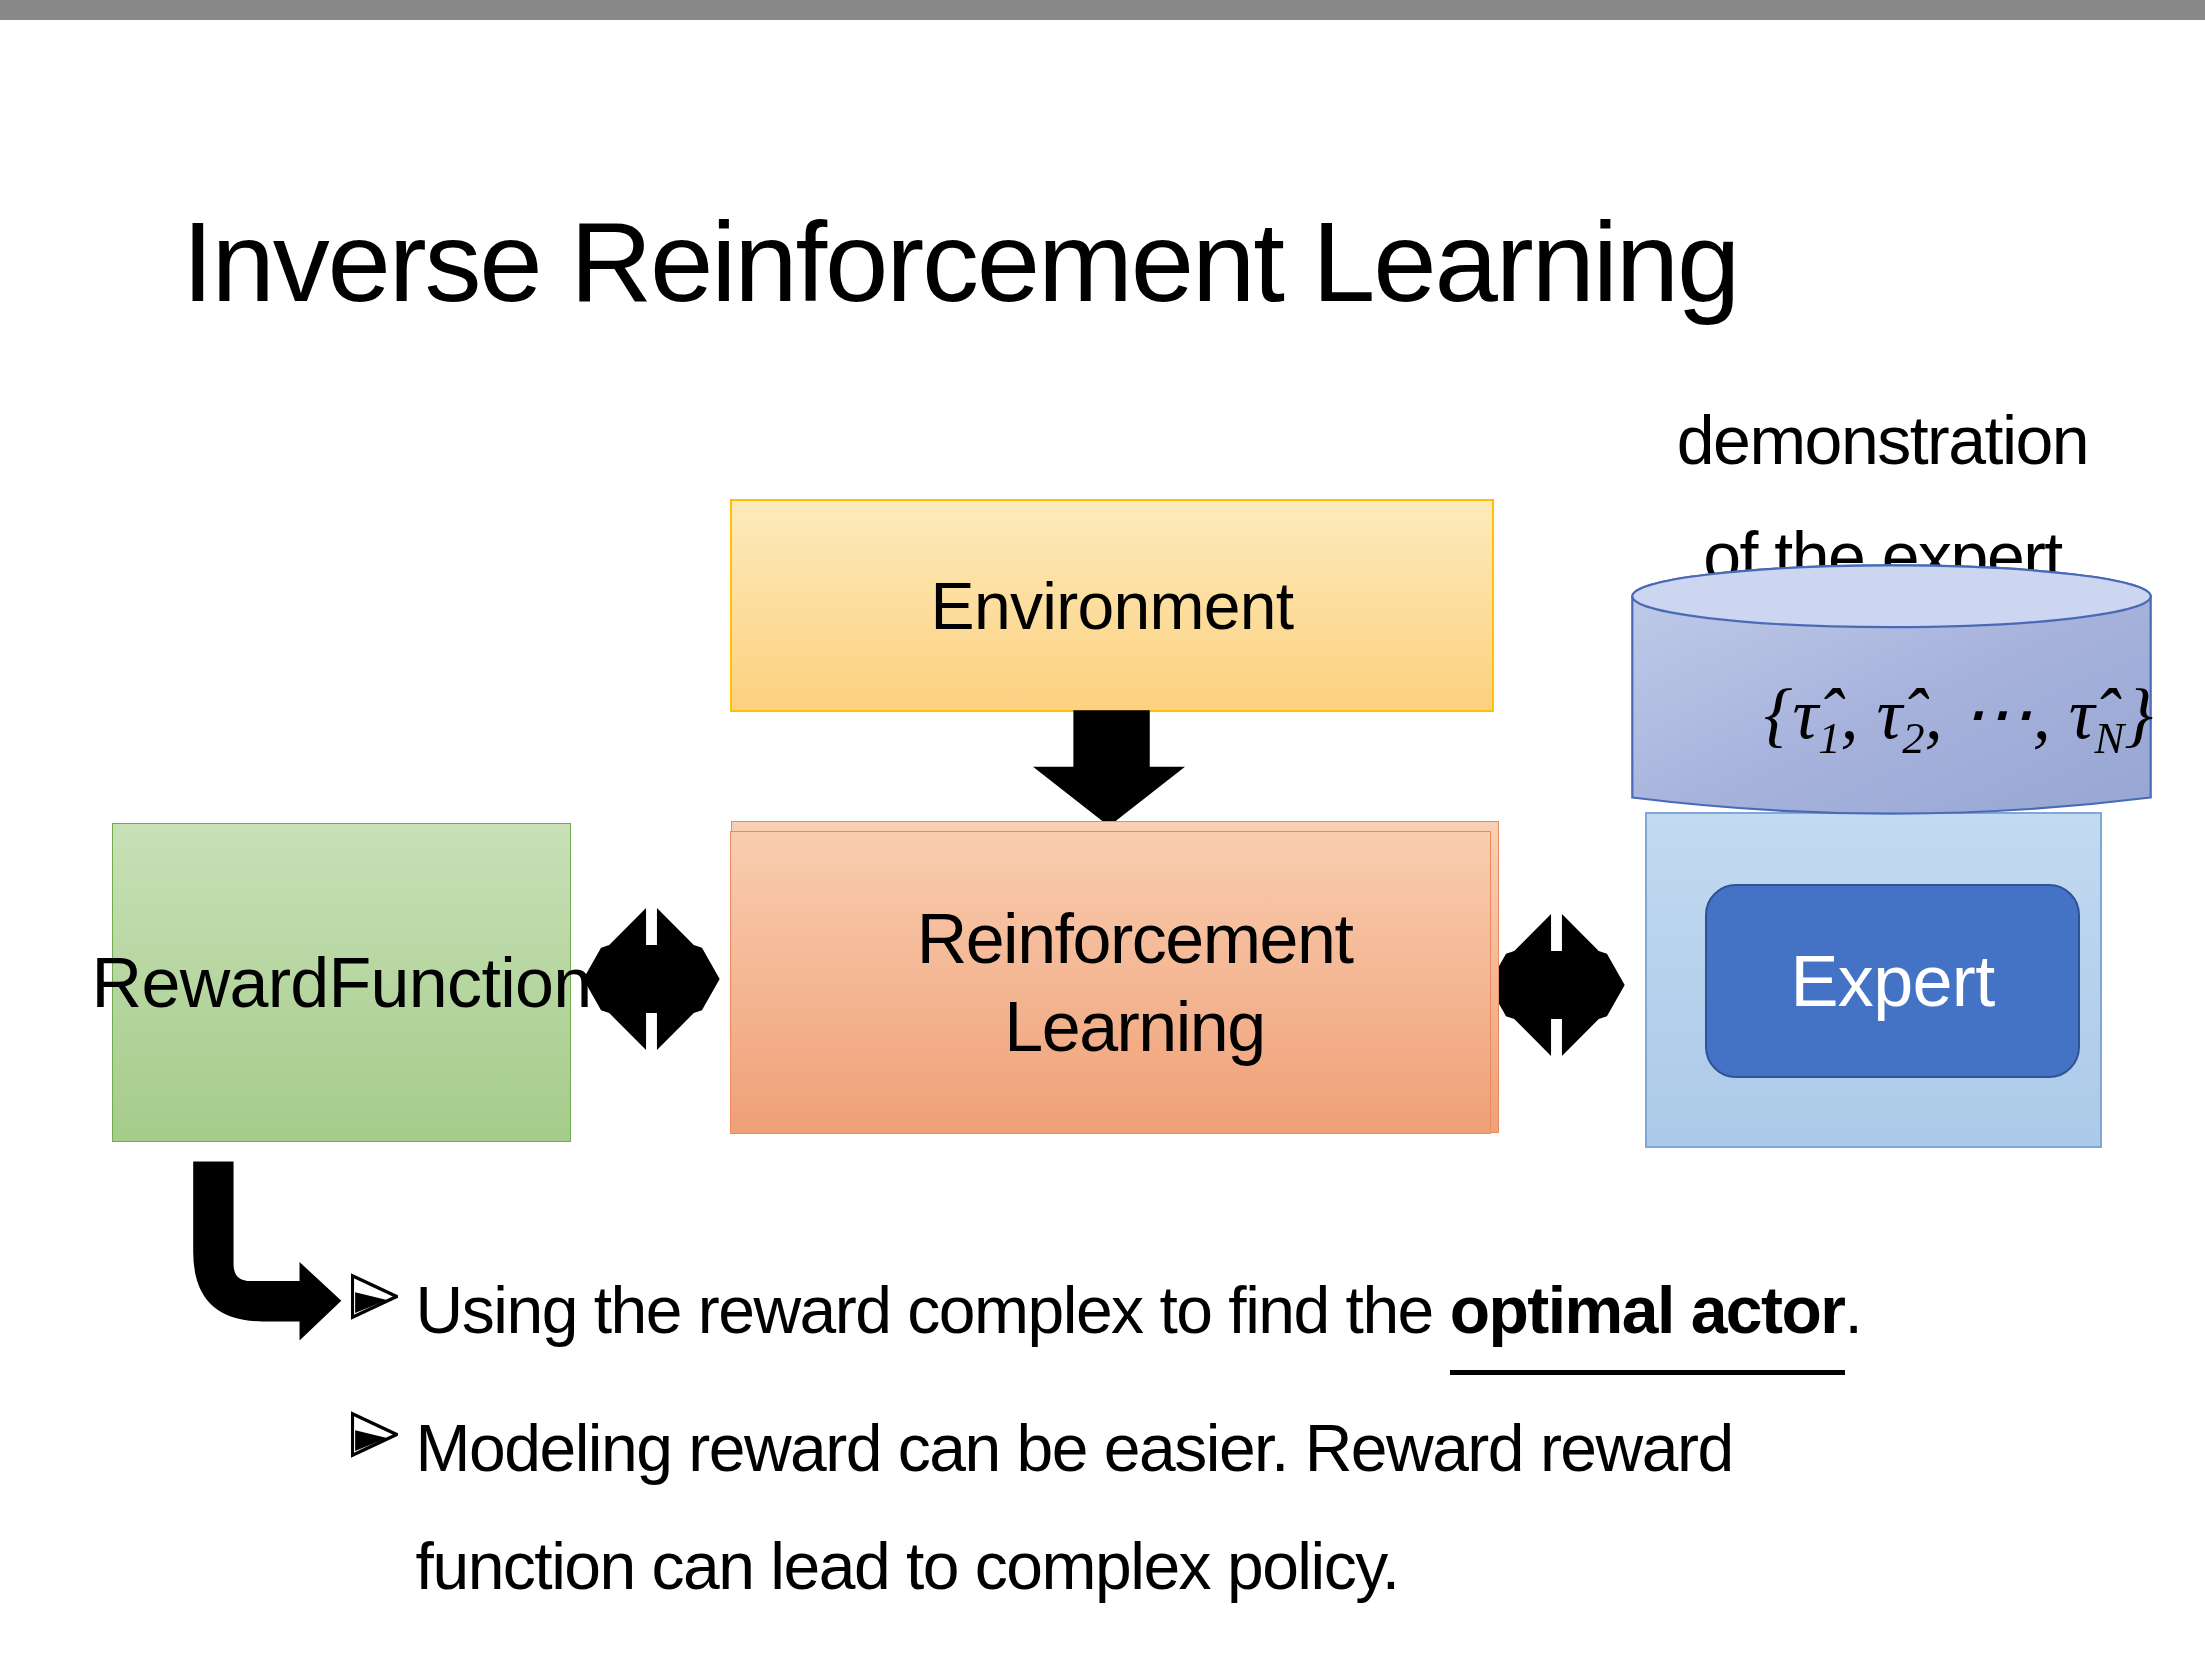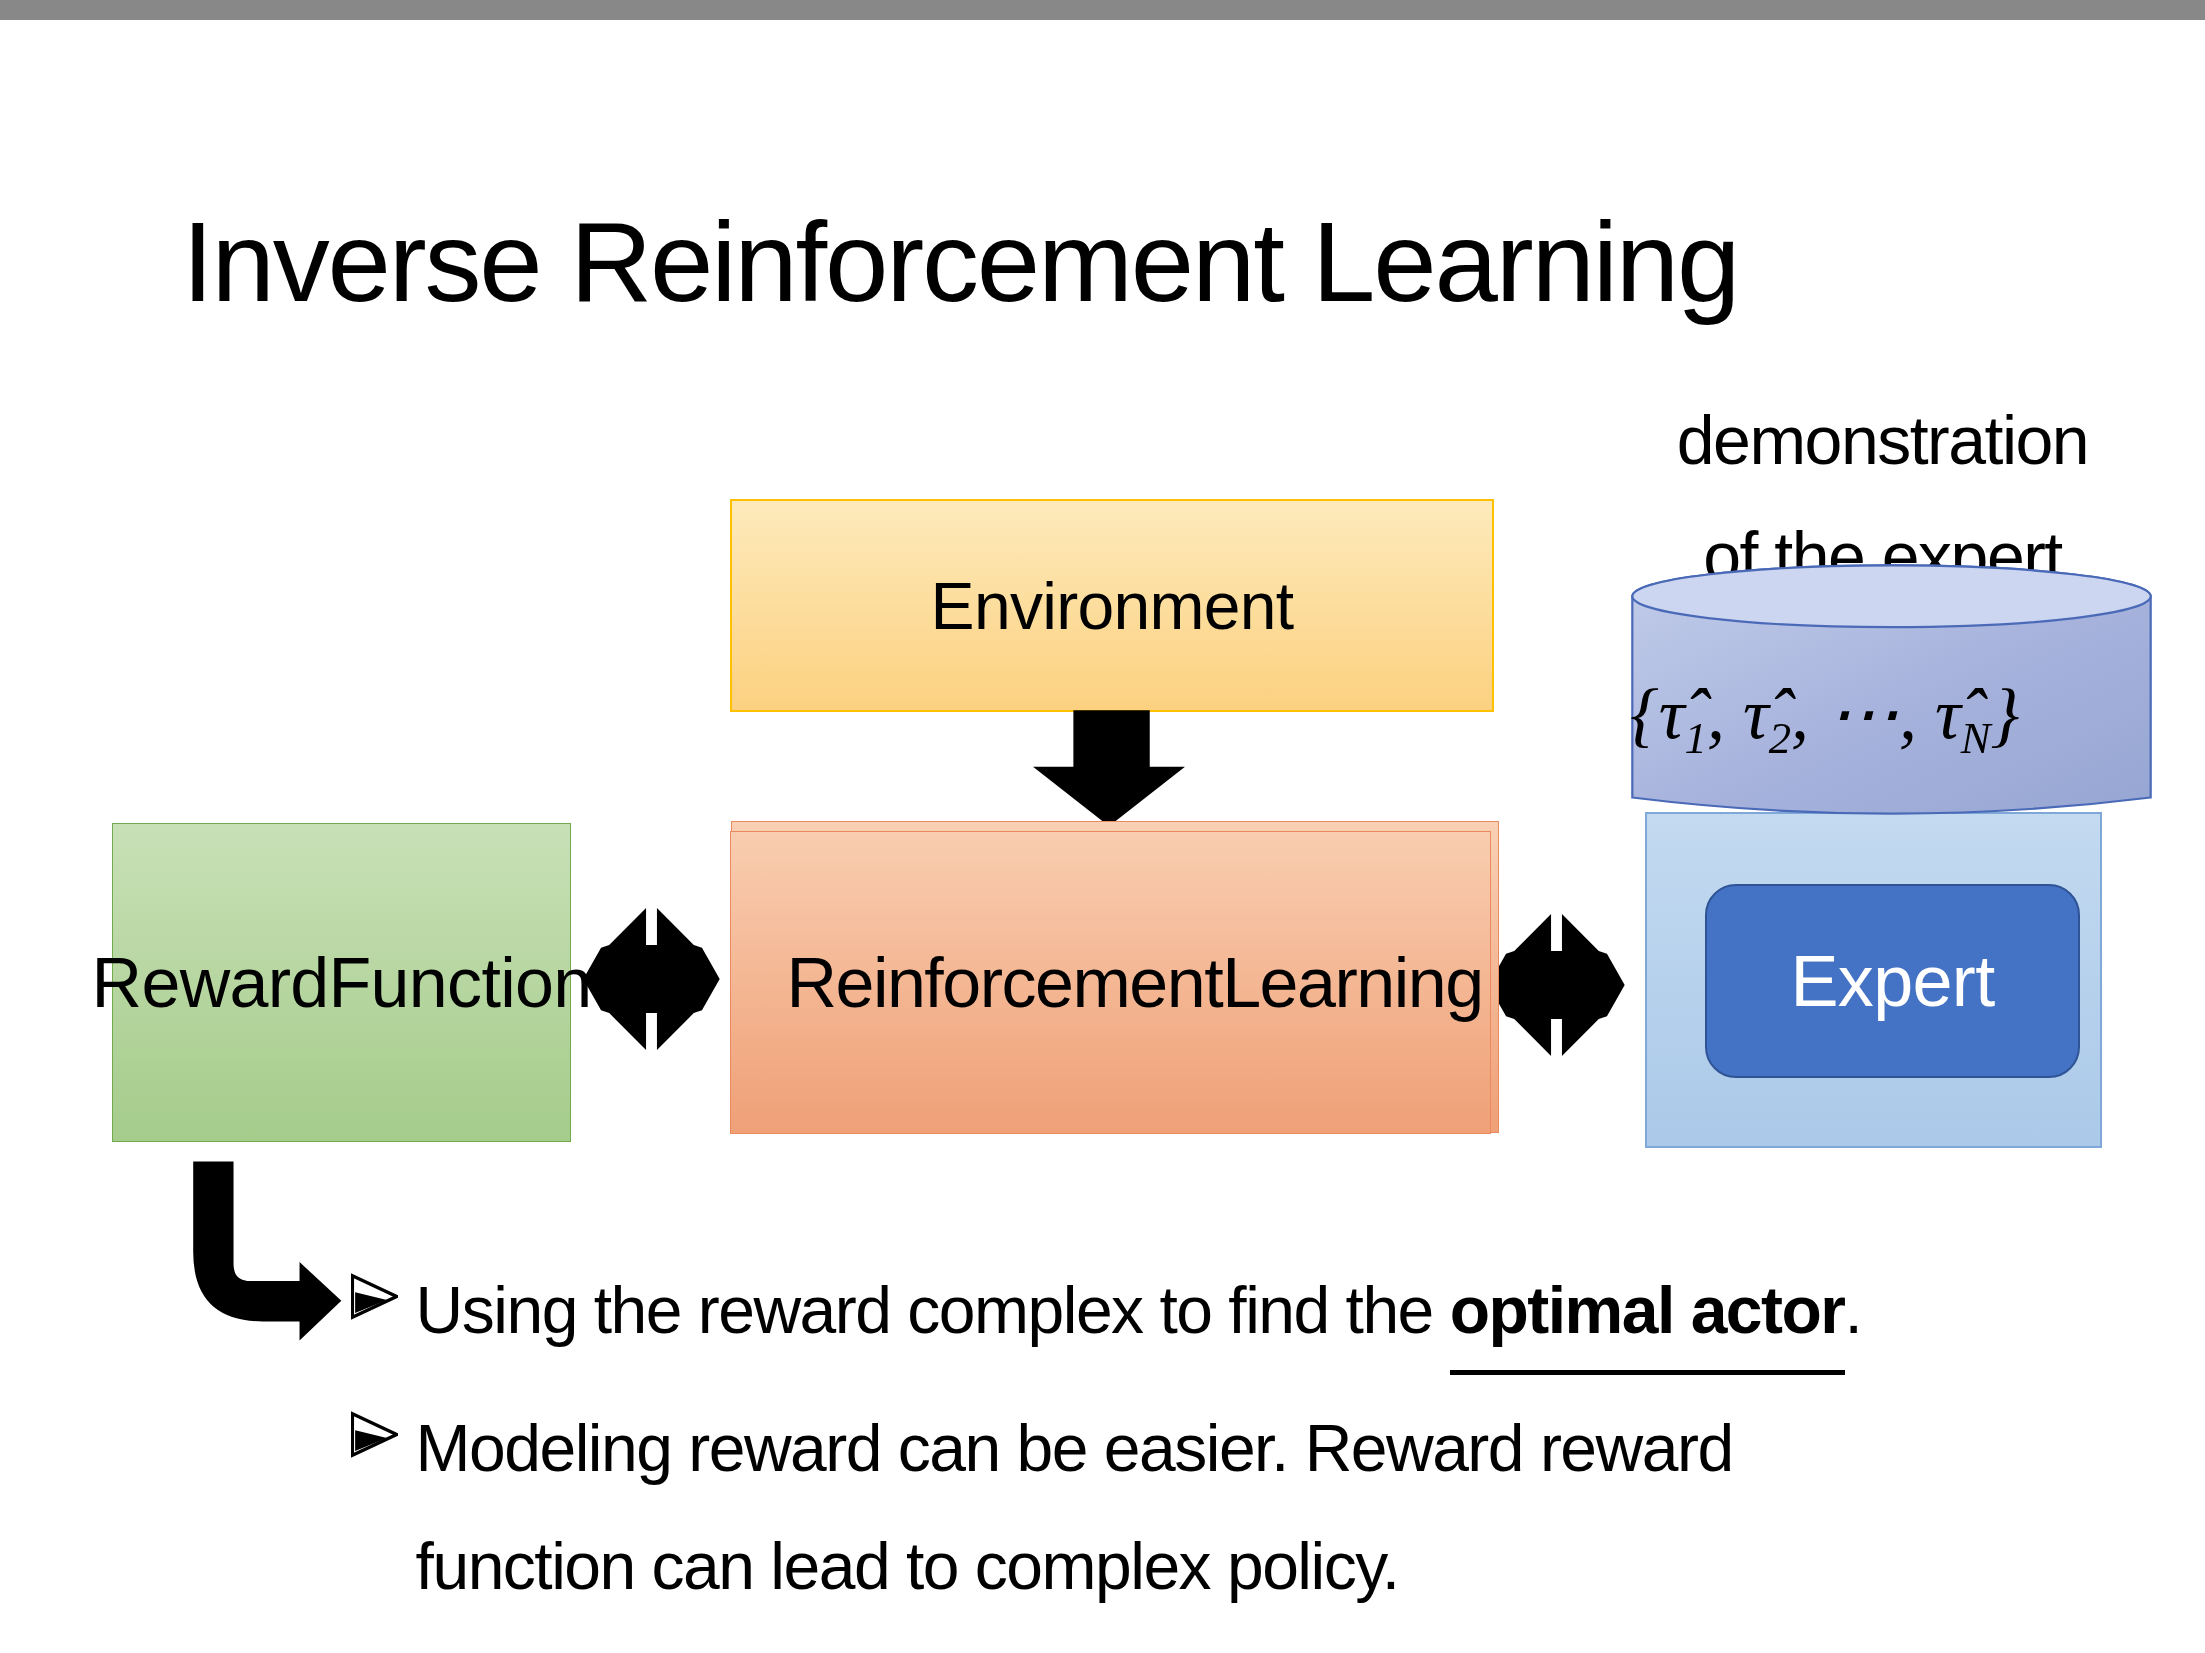--- a/index.html
+++ b/index.html
@@ -37,34 +37,34 @@
   .green-box .box-label{font-size:70px; letter-spacing:-0.7px; line-height:92px; color:#000;}
   .rl-behind{
     left:731px; top:801px; width:768px; height:312px;
     background:linear-gradient(#f9d0b4,#efa077);
     border:1.5px solid #ea8a5e; box-sizing:border-box; z-index:1;
   }
   .rl-box{
     left:730px; top:811px; width:761px; height:303px;
     background:linear-gradient(#f9cdb0,#efa077);
     border:1.5px solid #ea8a5e; box-sizing:border-box; z-index:2;
-    display:flex; align-items:center; justify-content:center;
+    display:flex; flex-direction:column; align-items:center; justify-content:center;
     text-align:center;
     padding-left:48px;
   }
   .rl-box .box-label{font-size:70px; letter-spacing:-1.5px; line-height:88px; color:#000;}
   
   .expert-container{
     left:1645px; top:792px; width:457px; height:336px;
     background:linear-gradient(#c3daf0,#abc9e9);
     border:2.2px solid #7fa8d8; box-sizing:border-box; z-index:0;
   }
   .cylinder{ left:1630px; top:544px; width:523px; height:268px; z-index:1;}
   .formula{
-    left:1630px; top:651px; width:523px; text-align:left; z-index:2;
+    left:1630px; top:651px; width:523px; text-align:right; z-index:2;
     font-family:"Liberation Serif","DejaVu Serif",serif; font-style:italic;
     font-size:72px; color:#000; white-space:nowrap;
   }
   .formula sub{font-size:62%; font-style:italic;}
   .expert-box{
     left:1705px; top:864px; width:375px; height:194px; border-radius:31px;
     background:#4472c4; border:2.9px solid #2f5496; box-sizing:border-box; z-index:2;
     display:flex; align-items:center; justify-content:center;
   }
   .expert-box .box-label{font-size:72px; color:#fff; letter-spacing:-0.7px;}

